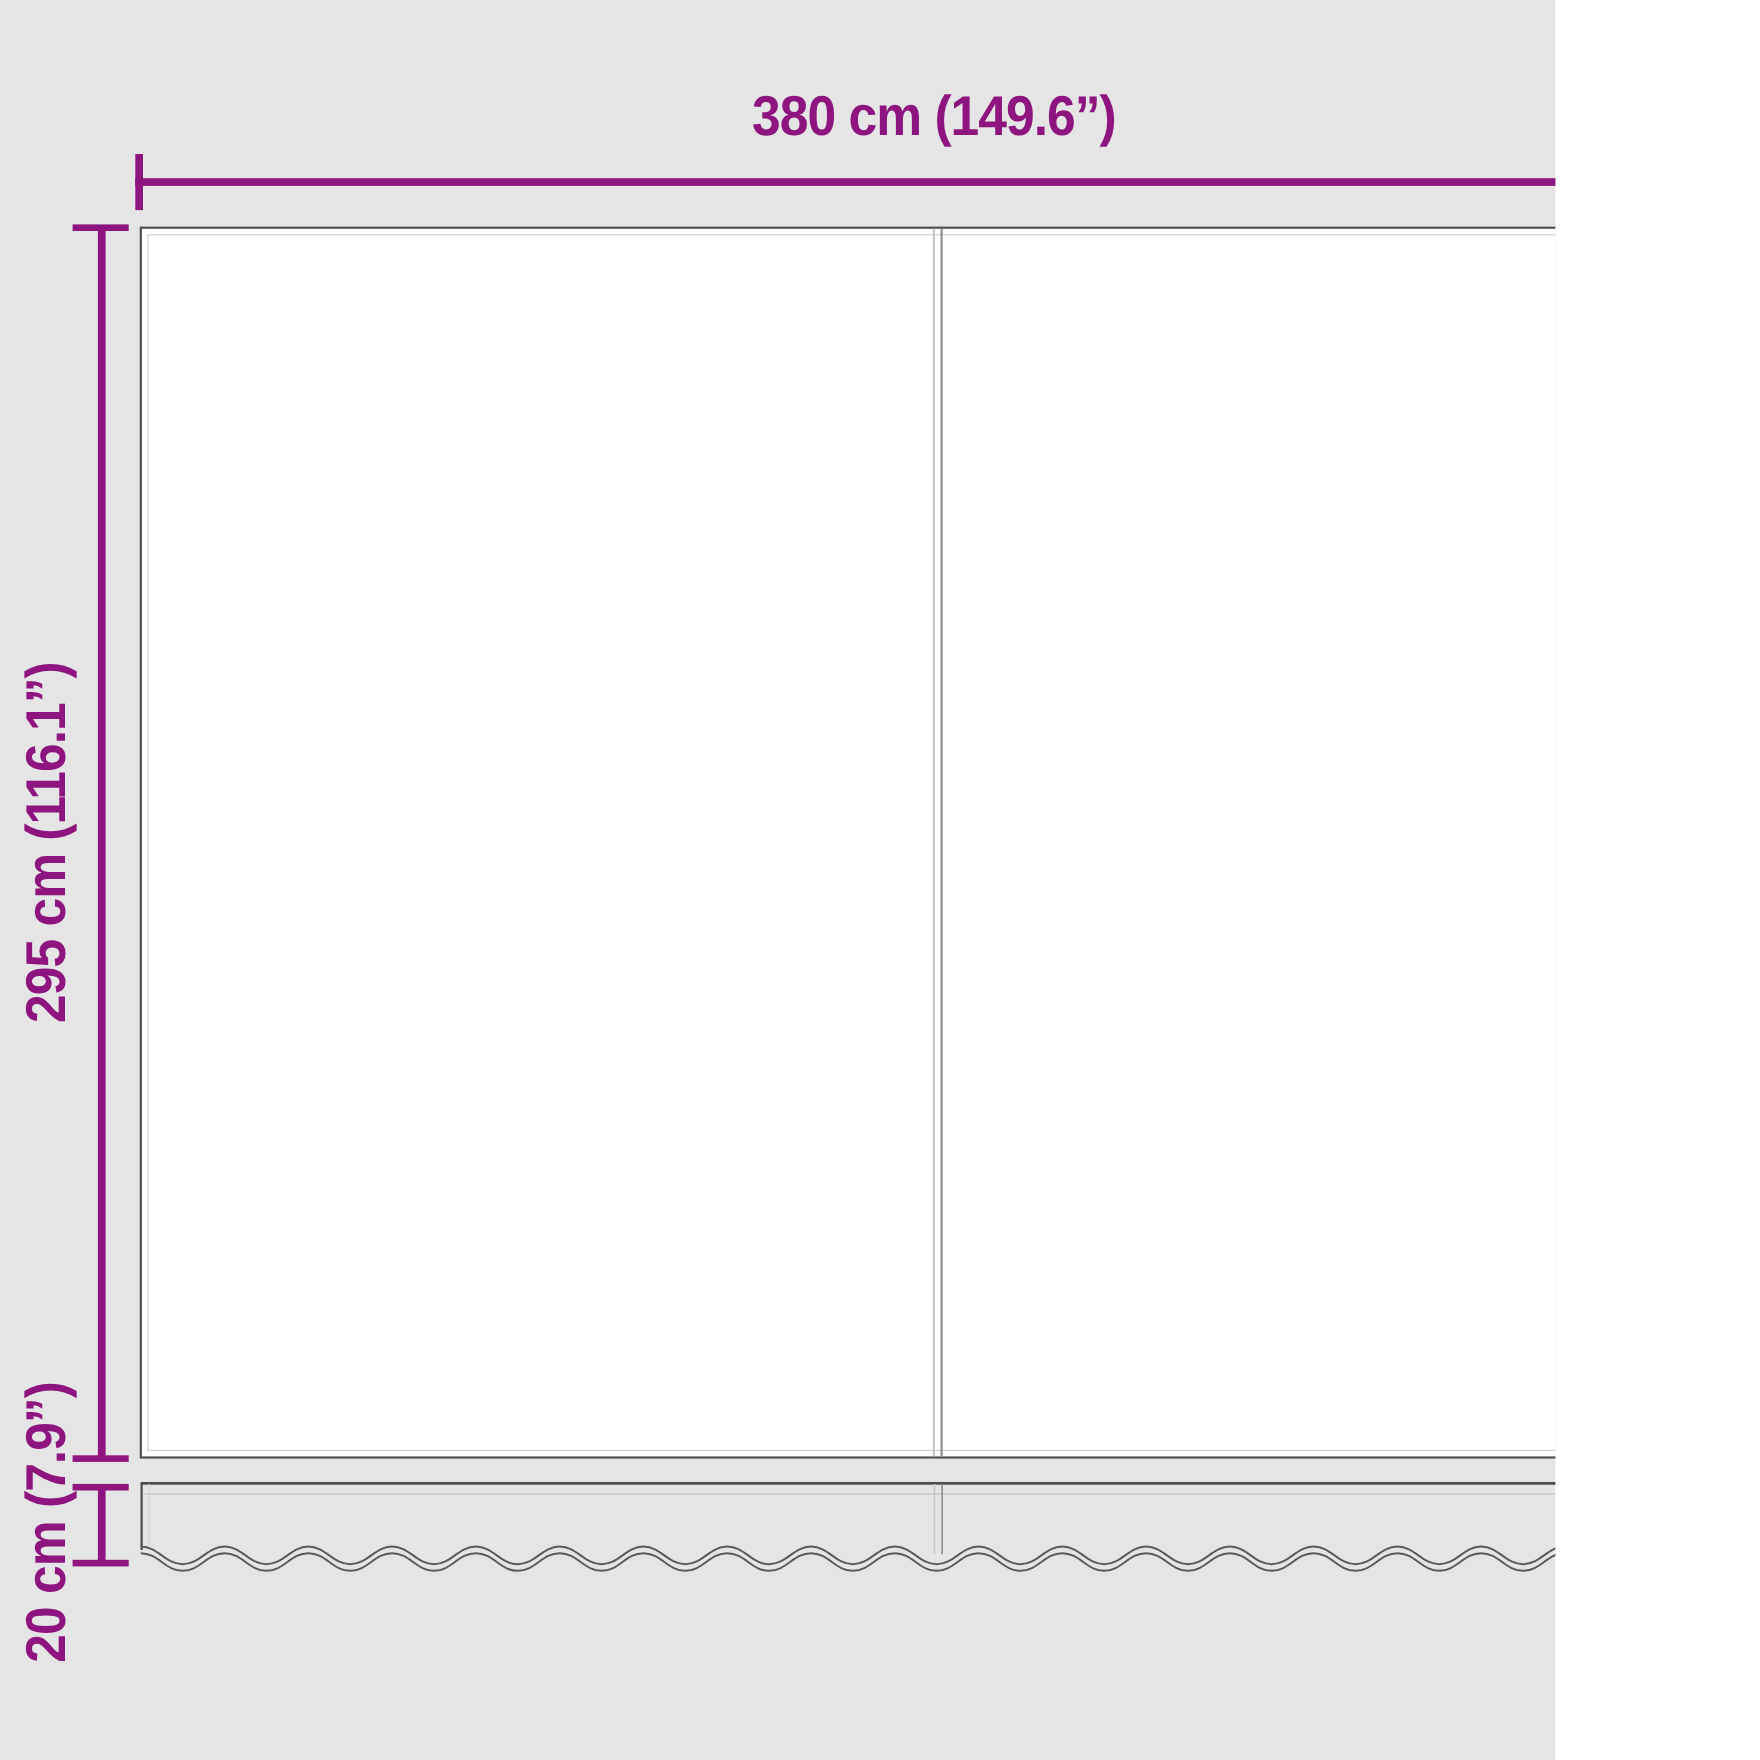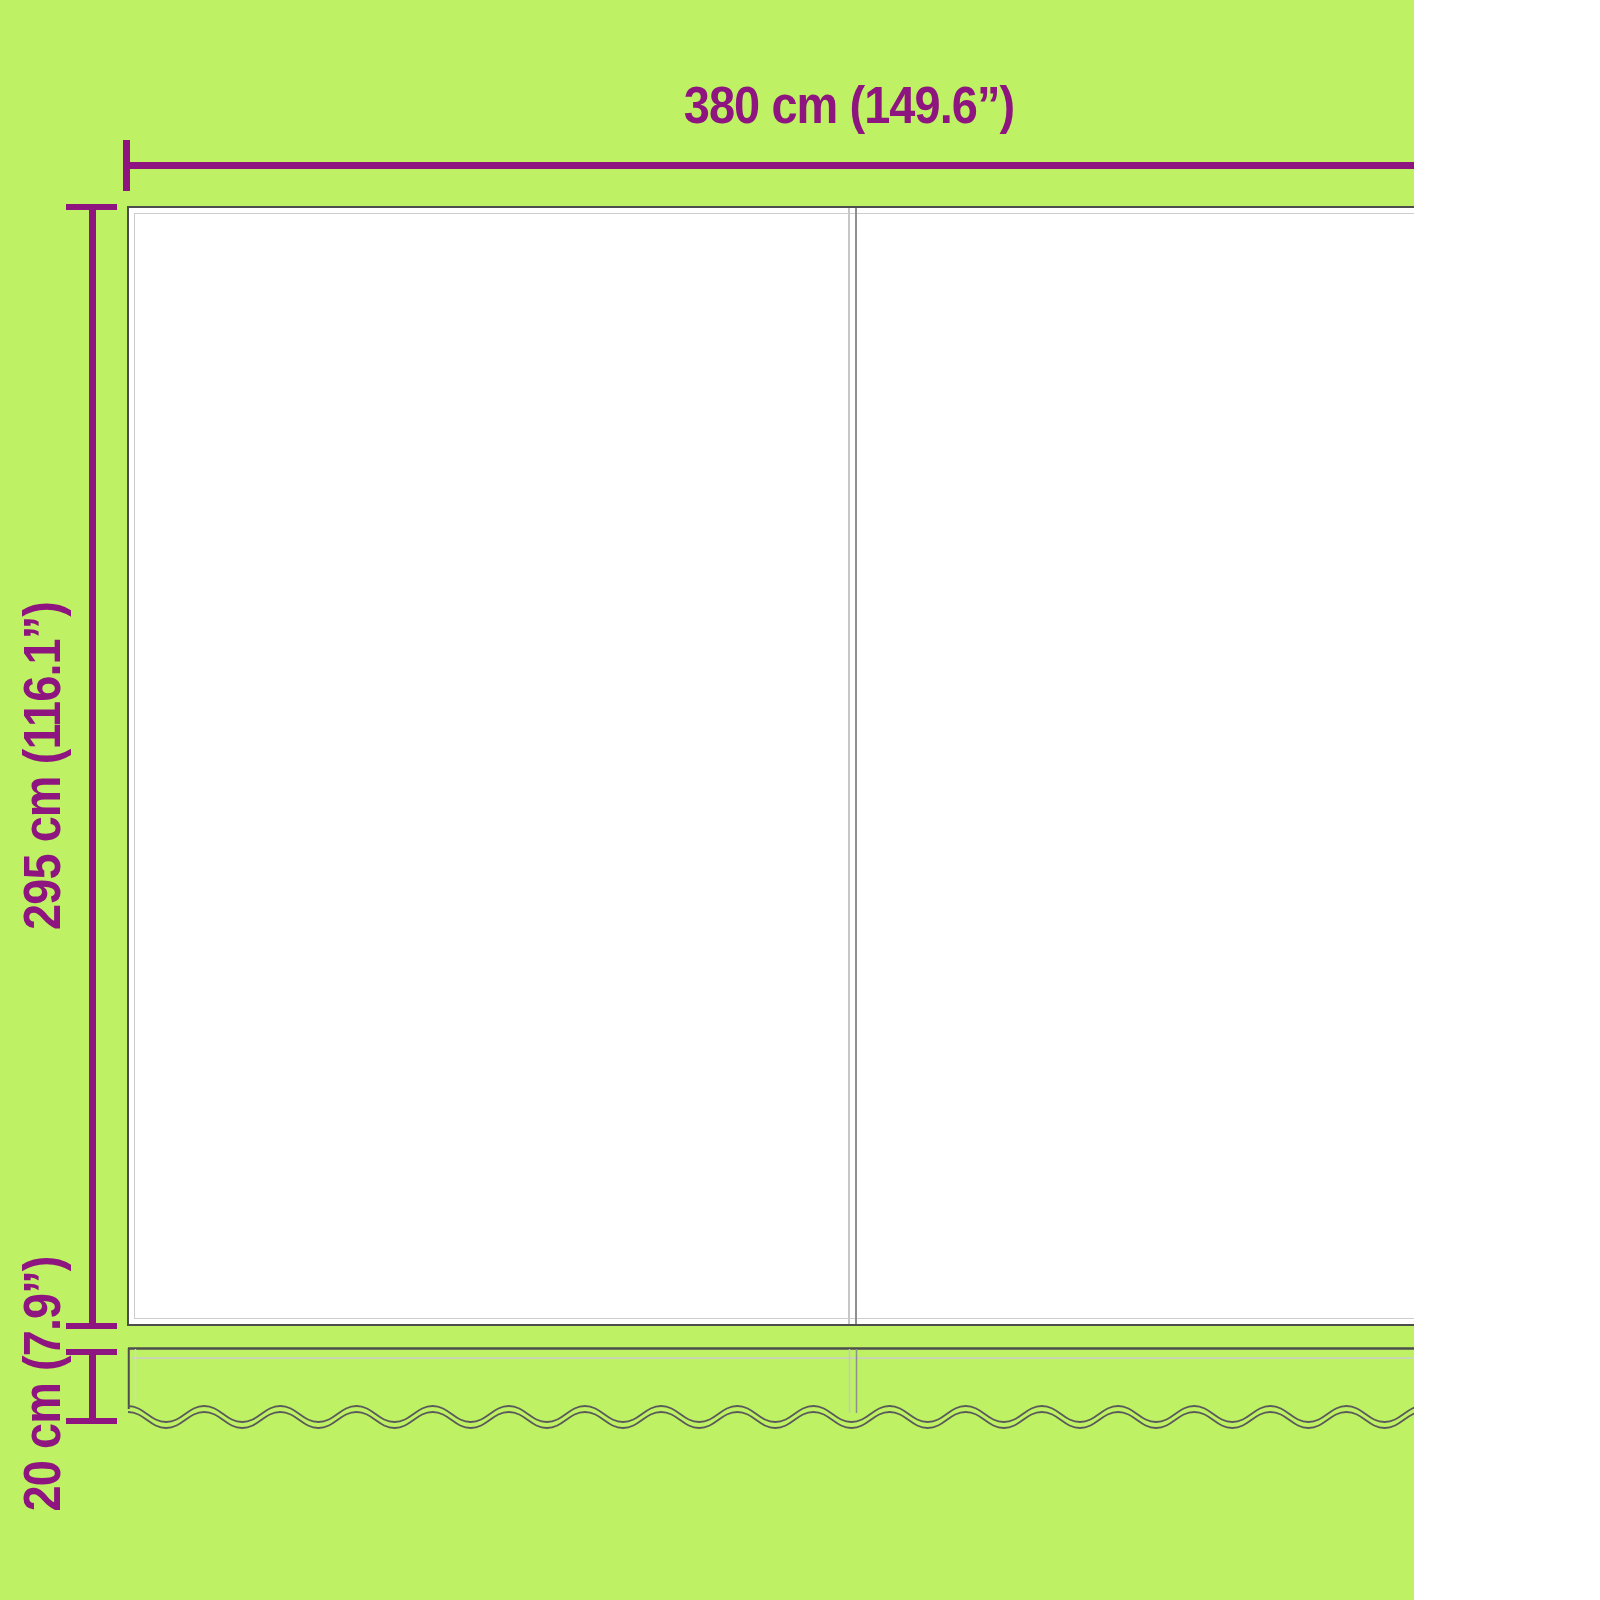--- a/index.html
+++ b/index.html
@@ -1,20 +1,20 @@
 <!DOCTYPE html>
 <html><head>
 <meta charset="utf-8">
 <style>
   html, body { margin: 0; padding: 0; background: #ffffff; }
   .canvas {
     position: relative;
     width: 1414px;
     height: 1600px;
-    background: #bef264;
+    background: #e5e5e5;
     overflow: hidden;
     font-family: "Liberation Sans", sans-serif;
   }
   
   .dim { position: absolute; background: #8e1480; }
   .dim-hline  { height: 6.5px; }
   .dim-vline  { width: 6.5px; }
   .dim-tick-v { width: 6.5px; height: 51px; }   
   .dim-tick-h { width: 51px; height: 6.5px; }   
 

